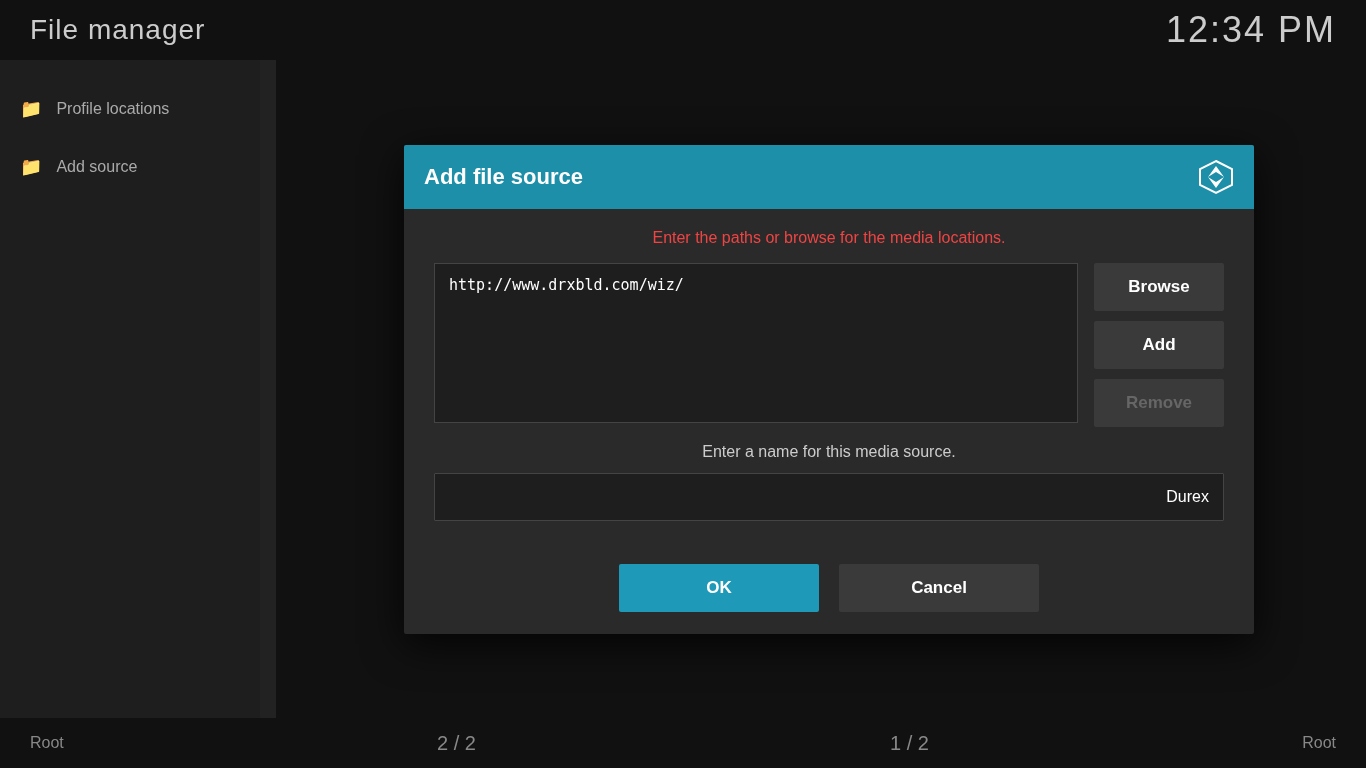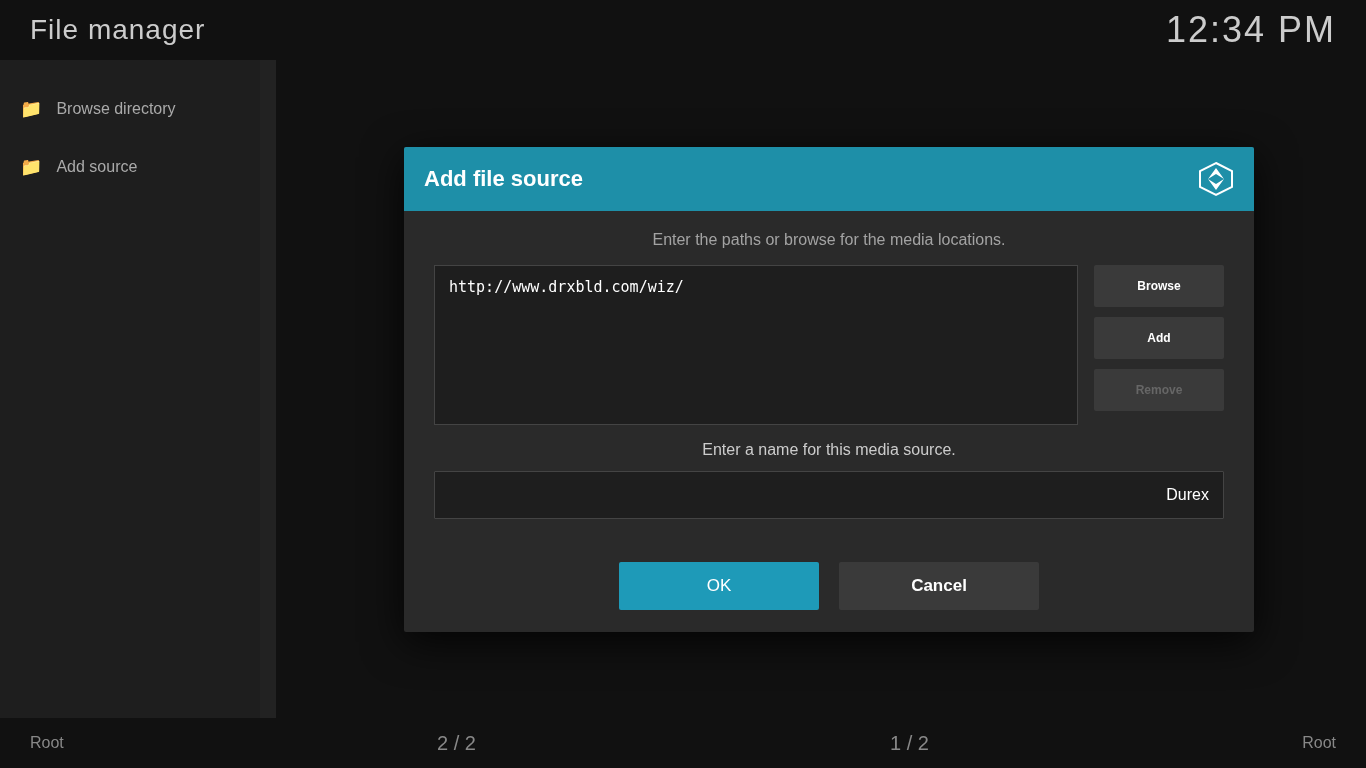--- a/index.html
+++ b/index.html
@@ -109,21 +109,21 @@
       font-weight: bold;
       color: #ffffff;
     }
 
     #modal-body {
       padding: 20px 30px 25px;
     }
 
     #instruction-text {
       text-align: center;
-      color: #a3a3a3;
+      color: #ef4444;
       font-size: 16px;
       margin-bottom: 16px;
     }
 
     #path-section {
       display: flex;
       gap: 16px;
       margin-bottom: 16px;
     }
 
@@ -144,21 +144,21 @@
       flex-direction: column;
       gap: 10px;
       width: 130px;
     }
 
     .action-btn {
       background-color: #3a3a3a;
       color: #ffffff;
       border: none;
       padding: 14px 12px;
-      font-size: 12px;
+      font-size: 17px;
       font-weight: bold;
       cursor: pointer;
       border-radius: 2px;
       width: 100%;
     }
 
     .action-btn.disabled {
       color: #666666;
       cursor: default;
     }
@@ -189,21 +189,21 @@
       padding: 18px 30px 22px;
     }
 
     #ok-btn {
       background-color: #1e9ab8;
       color: #ffffff;
       border: none;
       padding: 14px 0;
       width: 200px;
       font-size: 17px;
-      font-weight: normal;
+      font-weight: bold;
       cursor: pointer;
       border-radius: 2px;
     }
 
     #cancel-btn {
       background-color: #3a3a3a;
       color: #ffffff;
       border: none;
       padding: 14px 8px;
       width: 200px;
@@ -266,21 +266,21 @@
 <div id="top-bar">
   <span id="app-title">File manager</span>
   <span id="clock">12:34 PM</span>
 </div>
 
 <div id="main-area">
 
   <div id="sidebar">
     <div class="sidebar-item">
       <span class="folder-icon">📁</span>
-      <span>Browse directory</span>
+      <span>Profile locations</span>
     </div>
     <div class="sidebar-item">
       <span class="folder-icon">📁</span>
       <span>Add source</span>
     </div>
   </div>
 
   <div id="content-area">
 
     <div id="overlay">

